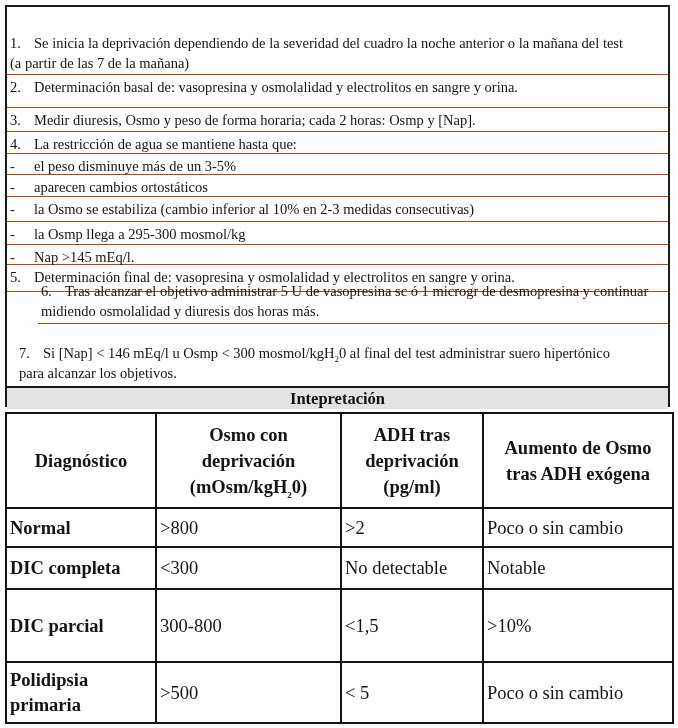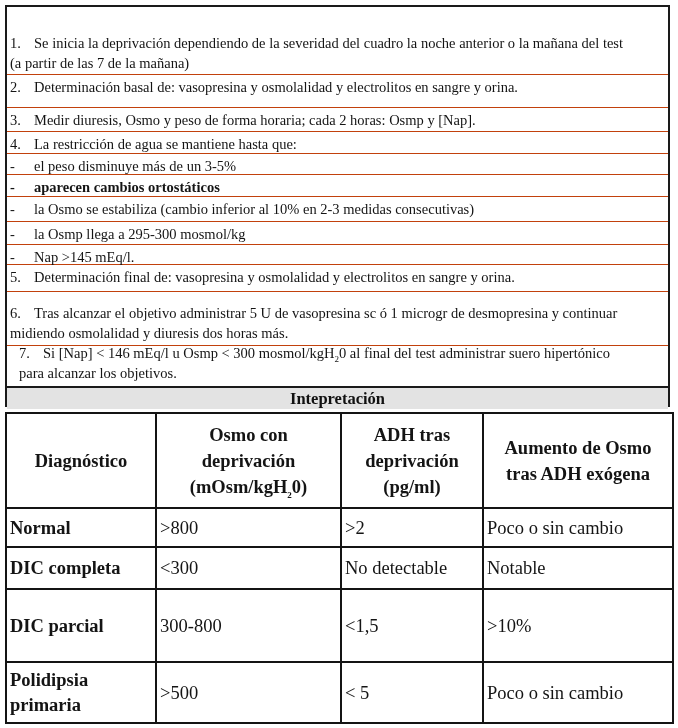--- a/index.html
+++ b/index.html
@@ -130,41 +130,41 @@
   </div>
 
   <div class="prow" style="top:125px;height:22px;">
     <span class="num">4.</span><span>La restricción de agua se mantiene hasta que:</span>
   </div>
 
   <div class="prow" style="top:147px;height:21px;">
     <span class="dash">-</span><span>el peso disminuye más de un 3-5%</span>
   </div>
 
-  <div class="prow" style="top:168px;height:22px;font-weight:bold;">
+  <div class="prow" style="top:168px;height:22px;">
     <span class="dash">-</span><span>aparecen cambios ortostáticos</span>
   </div>
 
   <div class="prow" style="top:190px;height:25px;">
     <span class="dash">-</span><span>la Osmo se estabiliza (cambio inferior al 10% en 2-3 medidas consecutivas)</span>
   </div>
 
   <div class="prow" style="top:215px;height:23px;">
     <span class="dash">-</span><span>la Osmp llega a 295-300 mosmol/kg</span>
   </div>
 
   <div class="prow" style="top:238px;height:20px;">
     <span class="dash">-</span><span>Nap &gt;145 mEq/l.</span>
   </div>
 
   <div class="prow" style="top:258px;height:27px;">
     <span class="num">5.</span><span>Determinación final de: vasopresina y osmolalidad y electrolitos en sangre y orina.</span>
   </div>
 
-  <div class="prow" style="top:292px;height:47px;padding-top:4px;">
+  <div class="prow" style="top:270px;height:47px;padding-top:4px;margin-left:31px;">
     <span class="num">6.</span><span>Tras alcanzar el objetivo administrar 5 U de vasopresina sc ó 1 microgr de desmopresina y continuar</span><br>
     <span>midiendo osmolalidad y diuresis dos horas más.</span>
   </div>
 
   <div class="prow last" style="top:332px;height:47px;padding-top:4px;">
     <span class="num">7.</span><span>Si [Nap] &lt; 146 mEq/l u Osmp &lt; 300 mosmol/kgH</span><sub>2</sub><span>0 al final del test administrar suero hipertónico</span><br>
     <span>para alcanzar los objetivos.</span>
   </div>
 
   <div class="band" id="band-interp">Intepretación</div>

